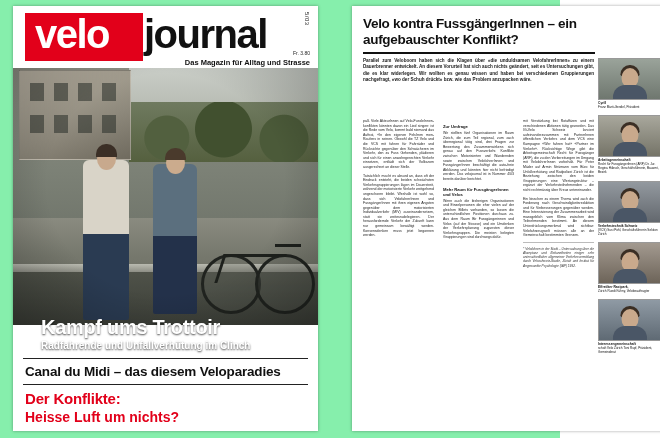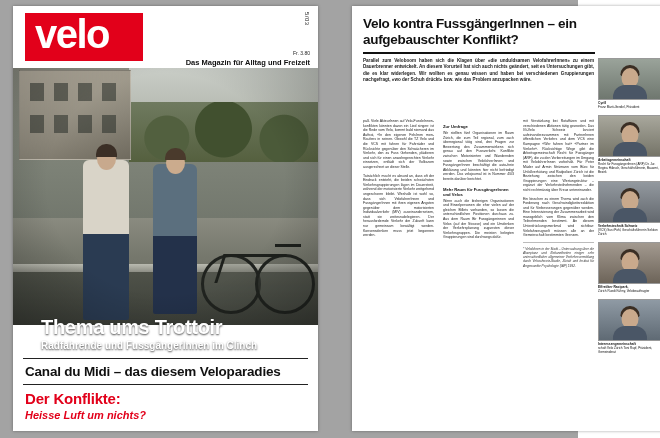--- a/index.html
+++ b/index.html
@@ -2,21 +2,21 @@
 <html><head>
 <meta charset="utf-8">
 <style>
   html,body{margin:0;padding:0;}
   body{
     width:660px;height:438px;
     background:#ffffff;
     font-family:"Liberation Sans", sans-serif;
     overflow:hidden;
   }
-  .page{position:relative;width:560px;height:438px;background:#a3a3a3;padding-left:18px;}
+  .page{position:relative;width:560px;height:438px;background:#86efac;}
 
   
   .cover{
     position:absolute;left:13px;top:6px;width:305px;height:425px;
     background:#ffffff;
     box-shadow:0 0 3px rgba(0,0,0,.35);
     overflow:hidden;
   }
   .masthead{
     position:absolute;left:0;top:0;width:305px;height:62px;background:#ffffff;
@@ -117,21 +117,21 @@
   .ct-line2{
     position:absolute;left:12px;top:48px;font-size:13.5px;font-weight:bold;color:#111;letter-spacing:-.2px;
   }
   .ct-rule2{
     position:absolute;left:10px;top:68px;width:285px;height:1px;background:#222;
   }
   .ct-line3{
     position:absolute;left:12px;top:74px;font-size:15px;font-weight:bold;color:#e2001a;letter-spacing:-.2px;
   }
   .ct-line4{
-    position:absolute;left:12px;top:93px;font-size:11px;font-weight:bold;color:#e2001a;font-style:italic;
+    position:absolute;left:12px;top:93px;font-size:14px;font-weight:bold;color:#e2001a;
   }
 
   
   .article{
     position:absolute;left:333px;top:6px;width:314px;height:425px;
     background:#ffffff;box-shadow:0 0 3px rgba(0,0,0,.35);overflow:hidden;margin-left:19px;
   }
   .art-headline{
     position:absolute;left:11px;top:10px;width:230px;
     font-size:13.5px;line-height:16px;font-weight:bold;color:#111;letter-spacing:-.3px;
@@ -184,23 +184,24 @@
 </head>
 <body>
 
 <div class="page">
 
   <div class="cover">
 
     <div class="masthead">
       <div class="redblock"></div>
       <div class="velo">velo</div>
+      <div class="journal">journal</div>
       <div class="issue">5/03</div>
       <div class="price">Fr. 3.80</div>
-      <div class="tagline">Das Magazin für Alltag und Freizeit</div>
+      <div class="tagline">Das Magazin für Alltag und Strasse</div>
     </div>
 
     <div class="photo">
       <div class="ph-sky"></div>
       <div class="ph-trees"></div>
       <div class="ph-building">
         <div class="ph-win" style="left:10px;top:12px;width:14px;height:18px;"></div>
         <div class="ph-win" style="left:34px;top:12px;width:14px;height:18px;"></div>
         <div class="ph-win" style="left:58px;top:12px;width:14px;height:18px;"></div>
         <div class="ph-win" style="left:82px;top:12px;width:14px;height:18px;"></div>
@@ -224,22 +225,22 @@
       <div class="ph-bike">
         <div class="ph-wheel w1"></div>
         <div class="ph-wheel w2"></div>
         <div class="ph-frame"></div>
         <div class="ph-bar"></div>
       </div>
       <div class="ph-vign"></div>
     </div>
 
     <div class="cover-title">
-      <div class="ct-main">Thema ums Trottoir</div>
-      <div class="ct-sub">Radfahrende und FussgängerInnen im Clinch</div>
+      <div class="ct-main">Kampf ums Trottoir</div>
+      <div class="ct-sub">Radfahrende und Unfallverhütung im Clinch</div>
       <div class="ct-rule"></div>
       <div class="ct-line2">Canal du Midi – das diesem Veloparadies</div>
       <div class="ct-rule2"></div>
       <div class="ct-line3">Der Konflikte:</div>
       <div class="ct-line4">Heisse Luft um nichts?</div>
     </div>
   </div>
 
   <div class="article">
 

